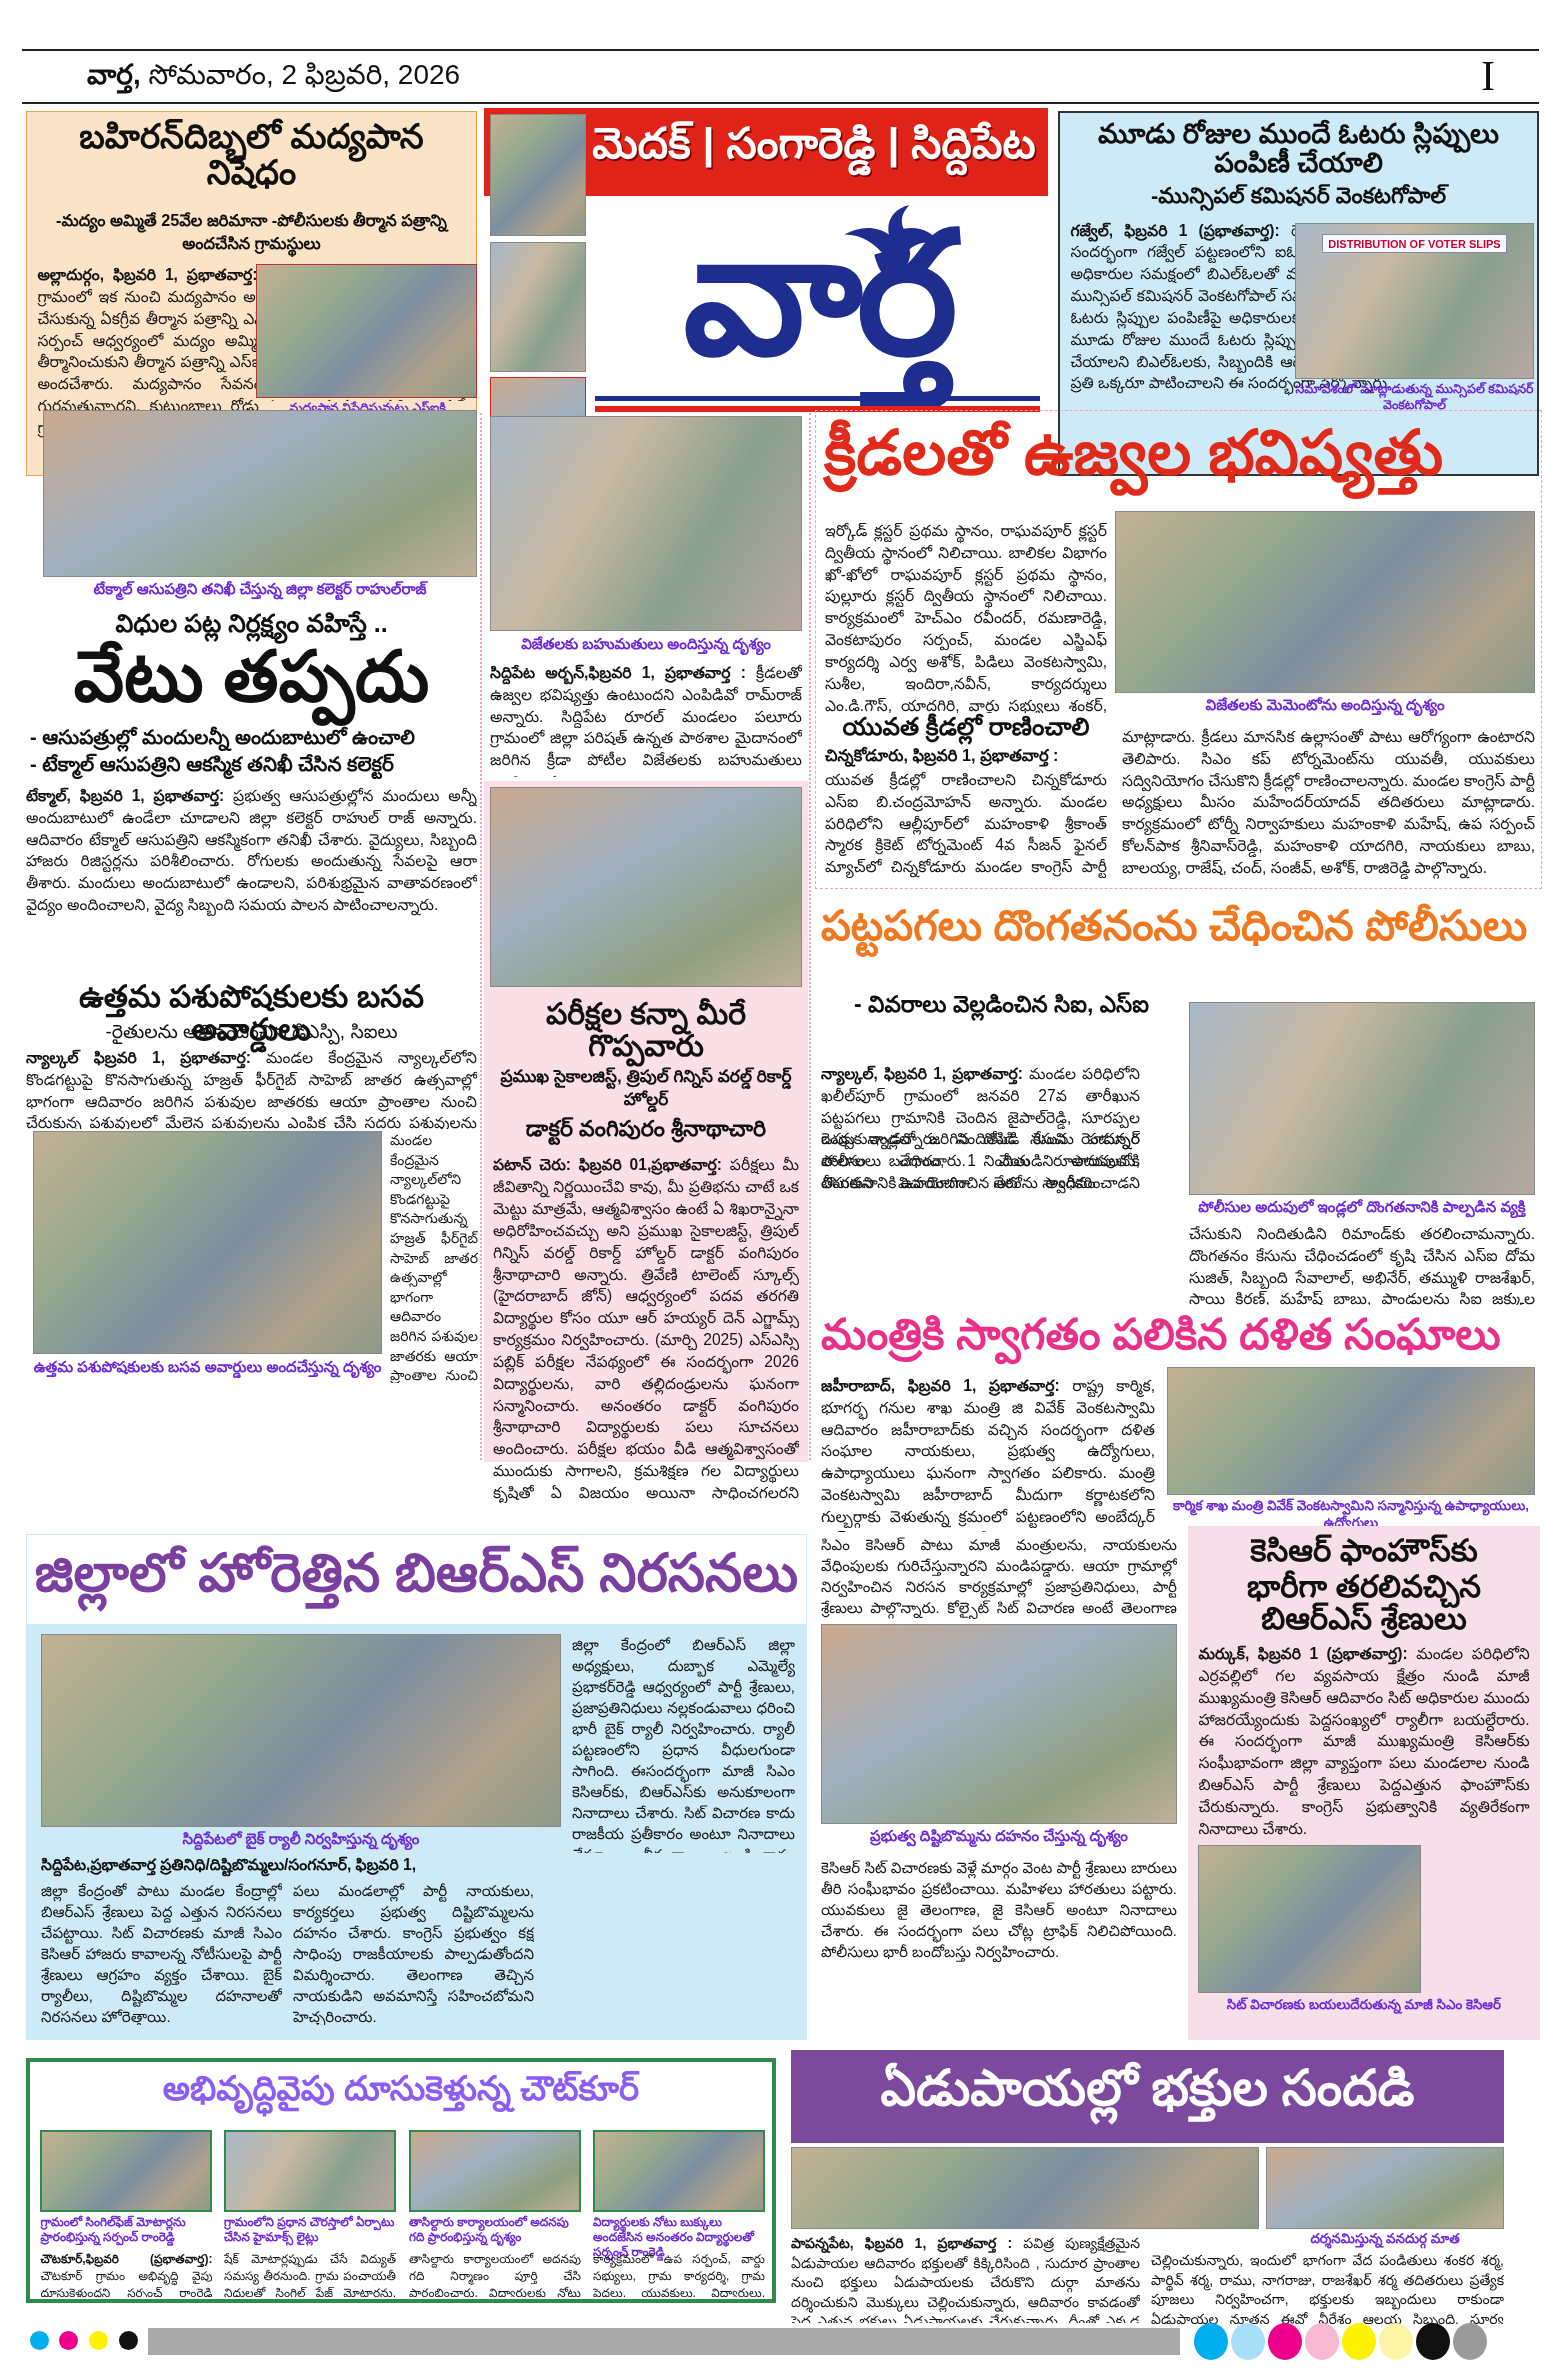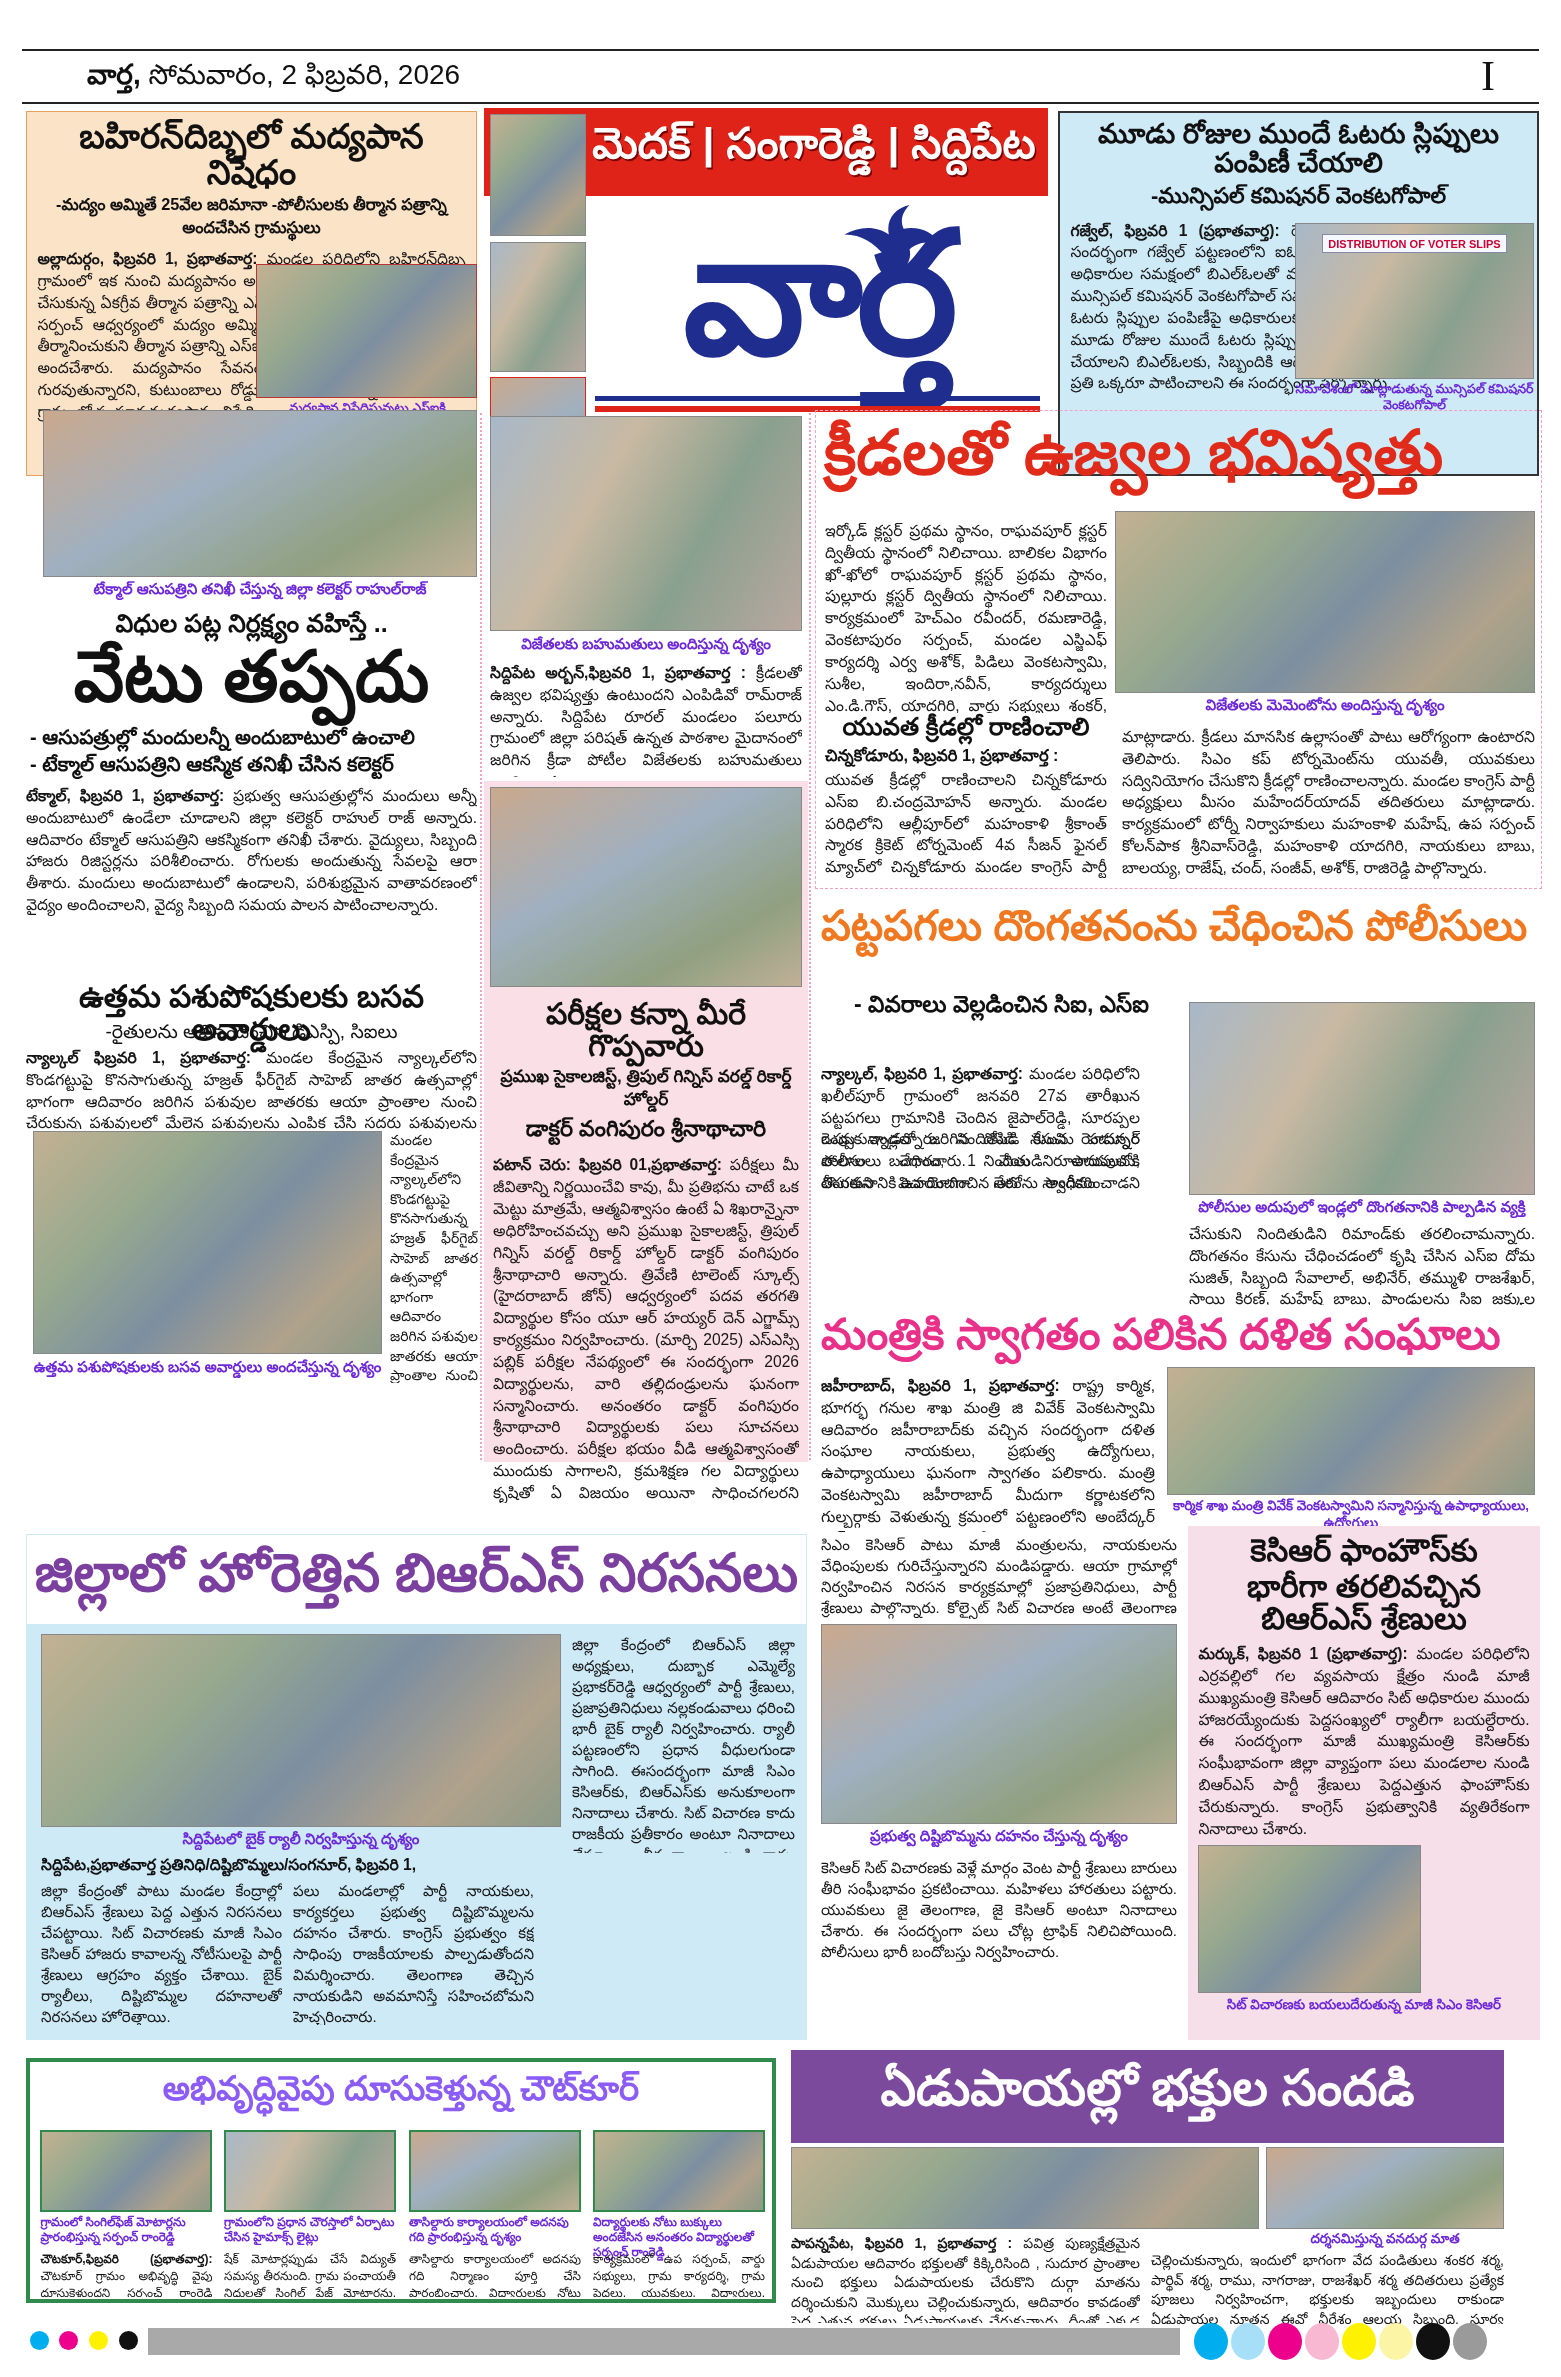--- a/index.html
+++ b/index.html
@@ -44,21 +44,21 @@
           <path d="M55 38 C48 30 40 24 28 24 C38 18 50 18 58 24 C56 14 62 6 72 4 C66 10 66 16 68 20 C78 18 88 22 92 30 C84 28 76 30 72 34 C74 42 68 50 58 52 C62 46 60 41 55 38 Z" fill="#1e2d8e"></path>
         </svg>
     </div>
     <div class="abs headline" style="left:111px;top:96px;width:445px;font-size:171px;color:#1e2d8e;text-align:center;letter-spacing:-6px;">వార్త</div>
     <div class="abs" style="left:111px;top:288px;width:445px;height:5.2px;background:#1e2d8e;"></div>
     <div class="abs" style="left:111px;top:298px;width:445px;height:6px;background:#e02318;"></div>
   </div>
 
   <div class="abs" style="left:26px;top:111px;width:451px;height:365px;background:#fbe3c8;border:1.5px solid #e8a05a;padding:7.4px 10.4px;">
     <div class="headline center" style="font-size:34px;">బహిరన్‌దిబ్బలో మద్యపాన నిషేధం</div>
-    <div class="center" style="font-size:16.3px;font-weight:bold;margin-top:4px;">-మద్యం అమ్మితే 25వేల జరిమానా -పోలీసులకు తీర్మాన పత్రాన్ని అందచేసిన గ్రామస్థులు</div>
+    <div class="center" style="font-size:16.3px;font-weight:bold;margin-top:20px;">-మద్యం అమ్మితే 25వేల జరిమానా -పోలీసులకు తీర్మాన పత్రాన్ని అందచేసిన గ్రామస్థులు</div>
     <div class="body-text" style="margin-top:7.4px;height:267px;">
       <span class="dateline">అల్లాదుర్గం, ఫిబ్రవరి 1, ప్రభాతవార్త:</span>
       <span>మండల పరిధిలోని బహిరన్‌దిబ్బ గ్రామంలో ఇక నుంచి మద్యపానం అమ్మకాలు జరిపేది లేదని గ్రామస్థులు చేసుకున్న ఏకగ్రీవ తీర్మాన పత్రాన్ని ఎస్ఐకి అందచేశారు. ఆదివారం గ్రామ సర్పంచ్ ఆధ్వర్యంలో మద్యం అమ్మితే 10వేల జరిమానా విధించాలని తీర్మానించుకుని తీర్మాన పత్రాన్ని ఎస్ఐకి సర్పంచ్ ఆధ్వర్యంలో గ్రామస్థులు అందచేశారు. మద్యపానం సేవనంతో గ్రామస్థులు ఆనారోగ్యాలకు గురవుతున్నారని, కుటుంబాలు రోడ్డు పాలు అవుతున్నాయని, అందుకే గ్రామంలో సంపూర్ణ మద్యపానం నిషేధించామని సర్పంచ్ పేర్కొన్నారు.</span>
     </div>
   </div>
   <div class="abs photo" style="left:256px;top:264px;width:221px;height:134px;border:1.5px solid #b33;"></div>
   <div class="abs caption" style="left:260px;top:401px;width:215px;font-size:12.6px;background:#fbe3c8;">మద్యపాన నిషేధిస్తున్నట్లు ఎస్ఐకి ధృవపత్రాన్ని అందజేస్తున్న బహిరన్ దిబ్బ గ్రామస్థులు</div>
 
   <div class="abs" style="left:1058px;top:111px;width:481px;height:365px;background:#cfeaf7;border:2.2px solid #333;padding:7.4px 10.4px;">
     <div class="headline center" style="font-size:27.5px;">మూడు రోజుల ముందే ఓటరు స్లిప్పులు పంపిణీ చేయాలి</div>

